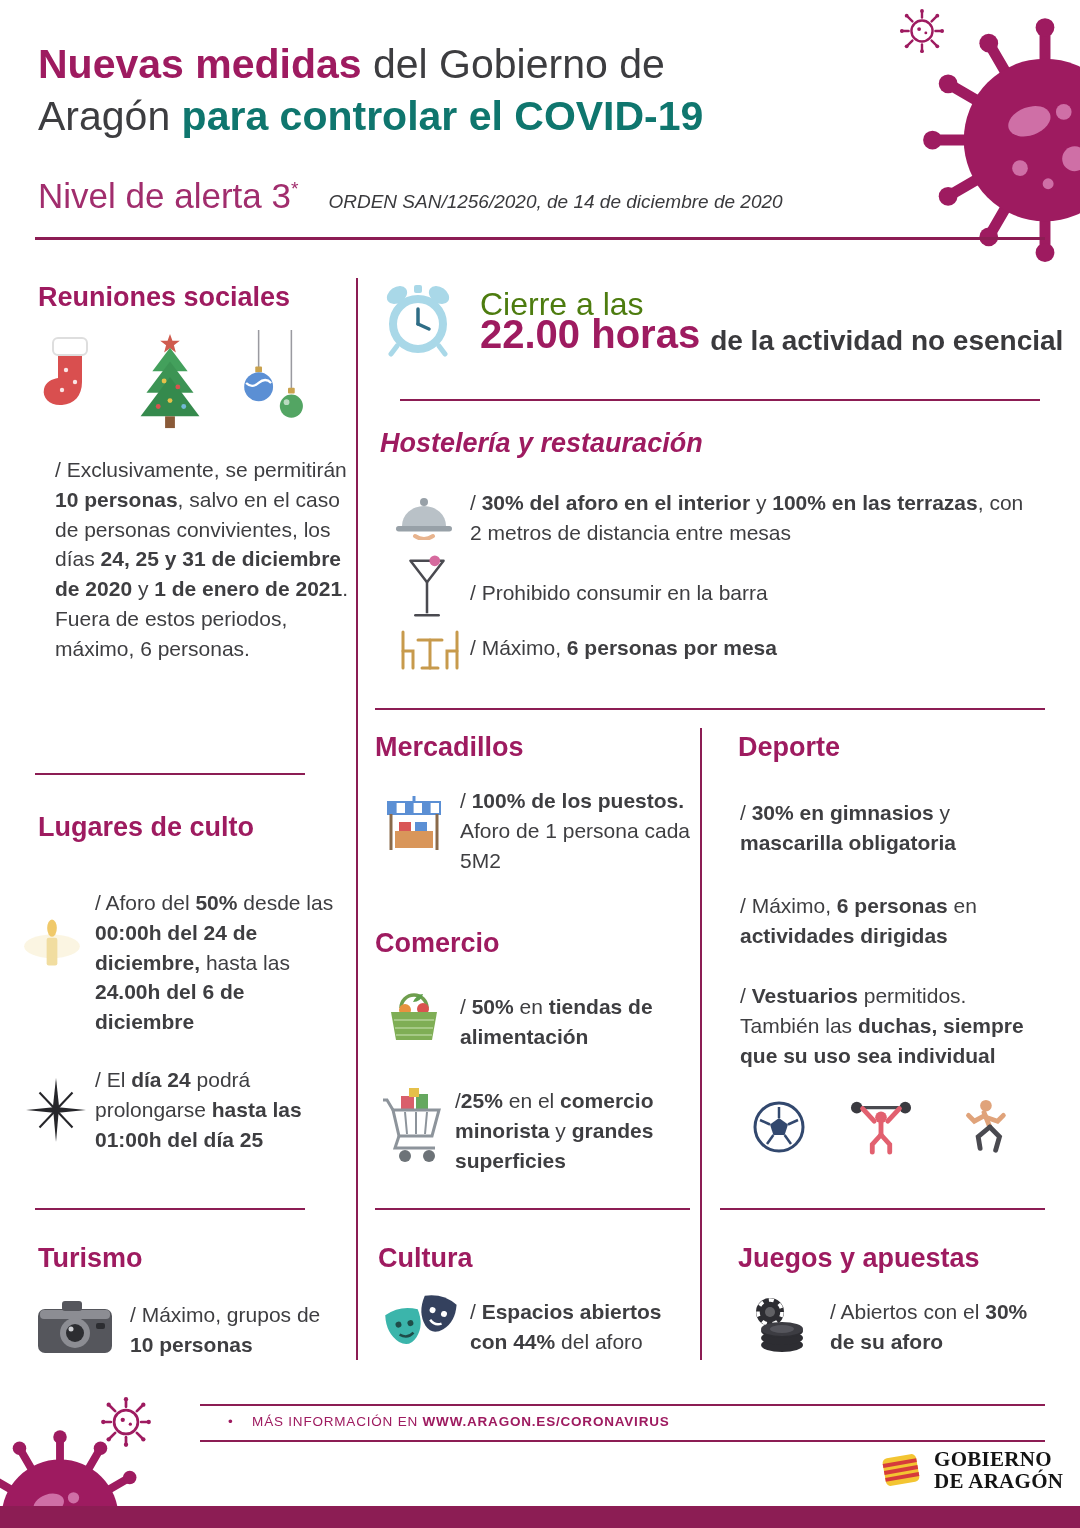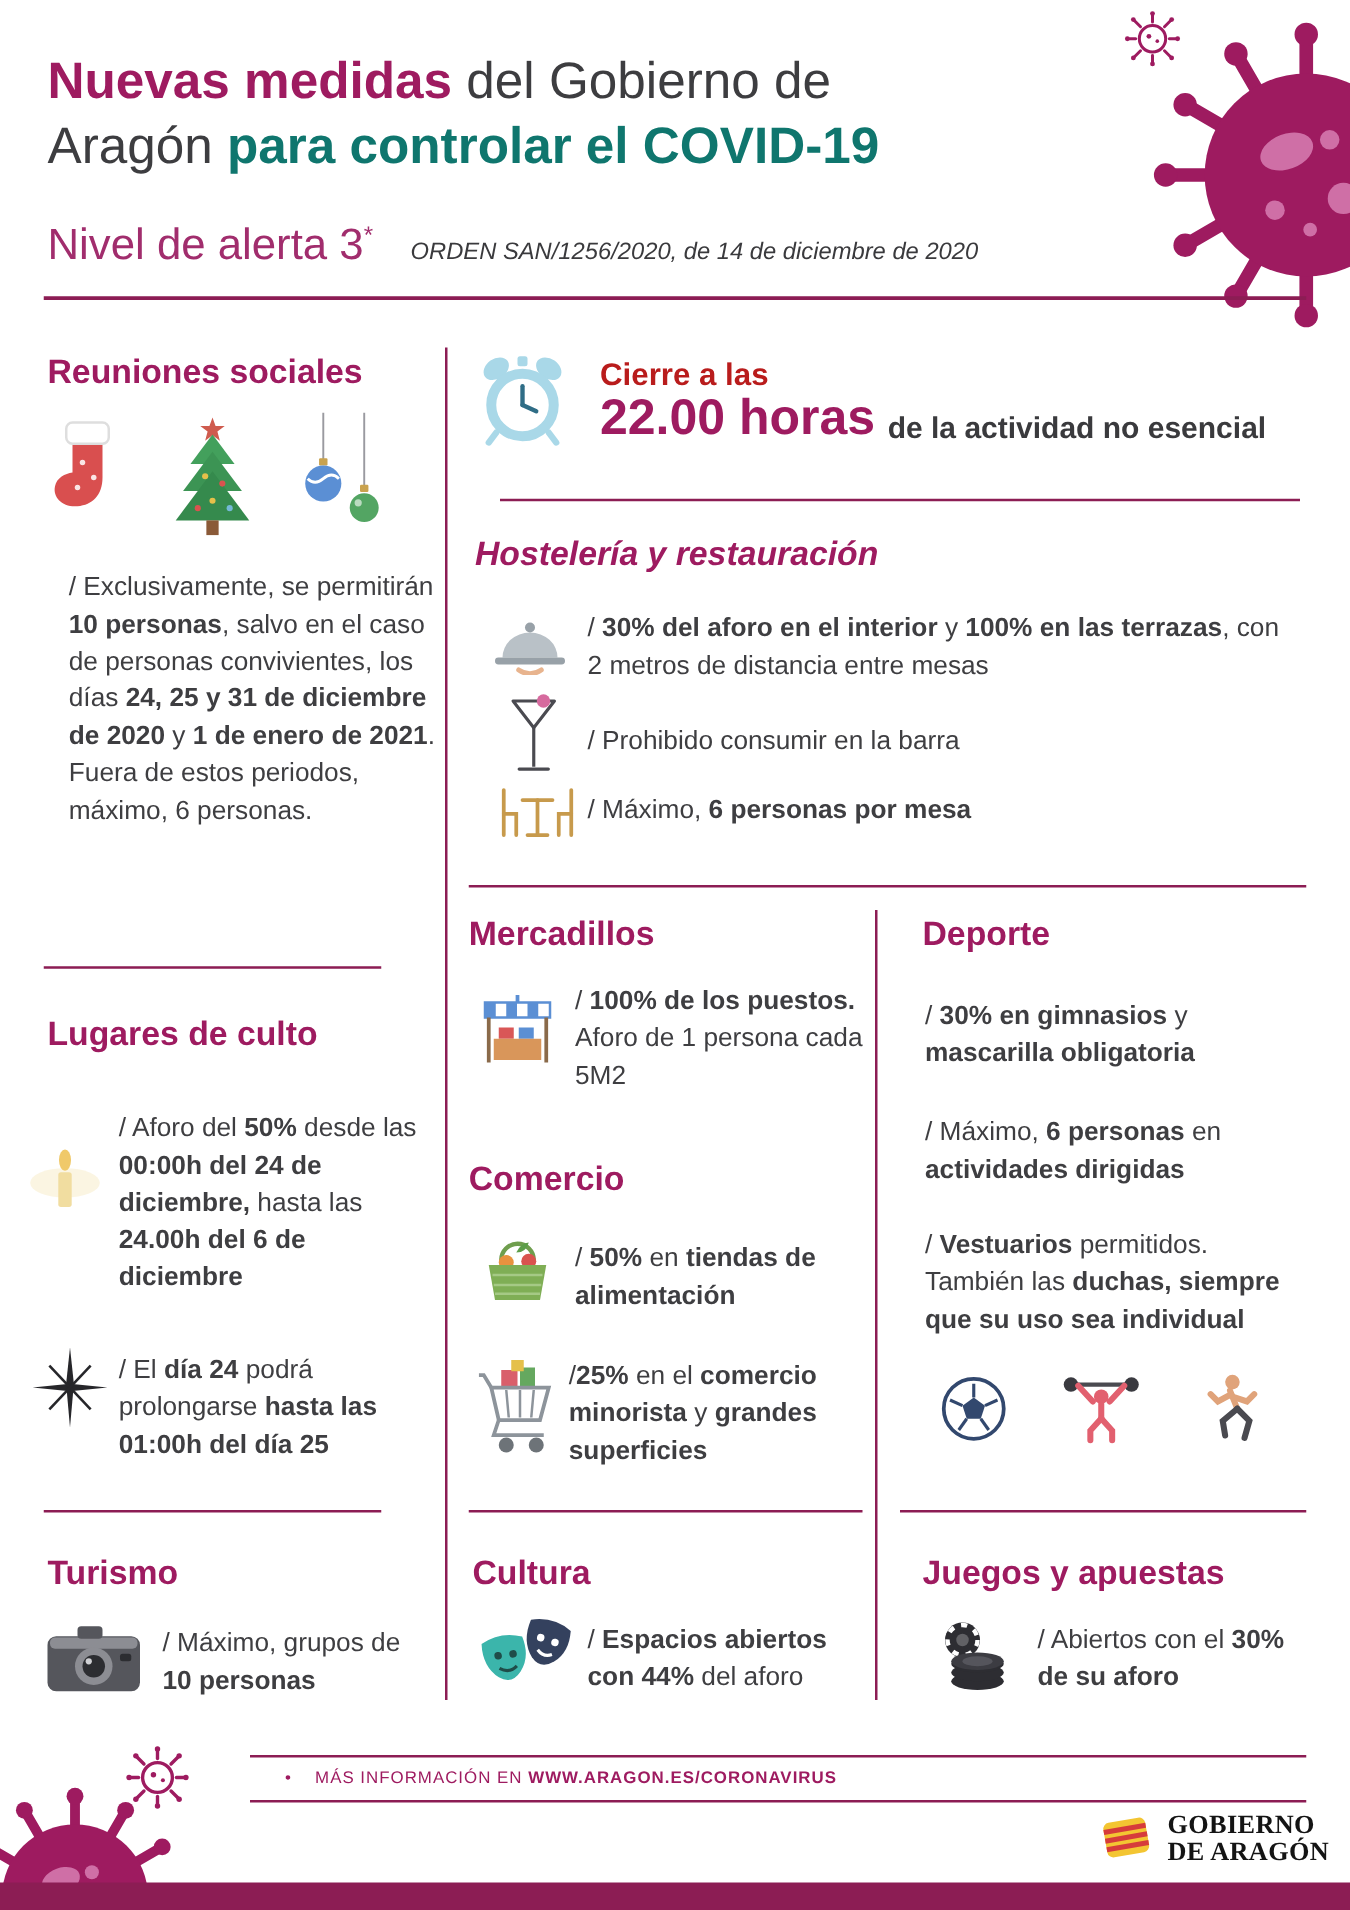--- a/index.html
+++ b/index.html
@@ -11,23 +11,23 @@
   }
   .abs { position:absolute; }
   .b { font-weight:700; }
   .heading { font-weight:700; color:#9e1b60; font-size:27px; }
   .body-text { font-size:21px; line-height:1.42; color:#3e3e41; }
   .rule { background:#8c1d54; }
   .title { font-size:41px; line-height:1.27; font-weight:400; }
   .alert { font-size:35px; color:#a12d6d; }
   .alert sup { font-size:55%; vertical-align:super; }
   .order { font-style:italic; font-size:19px; color:#3a3a3d; }
-  .closing-intro { font-size:25px; font-weight:700; color:#b91c1c; }
+  .closing-intro { font-size:32px; font-weight:400; color:#4d7c0f; }
   .closing-time { font-size:40px; font-weight:700; color:#9e1b60; }
-  .closing-detail { font-size:24px; font-weight:700; color:#3a3a3d; margin-left:10px; }
+  .closing-detail { font-size:28px; font-weight:700; color:#3a3a3d; margin-left:10px; }
   .footer-info { font-size:13.5px; letter-spacing:0.8px; color:#9e1b60; }
   .logo-text { font-weight:700; font-size:21px; line-height:1.06; color:#141414; letter-spacing:0.3px;font-family:Liberation Serif, serif; }
   .vrule { background:#8c1d54; width:2px; }
 </style>
 </head>
 <body>
 
 <div class="poster">
 
   <svg class="abs" style="left:899px;top:8px;" width="46" height="46" viewBox="0 0 48 48">
@@ -160,21 +160,21 @@
   <div class="abs body-text" style="left:95px;top:888px;width:248px;"><span>/ Aforo del </span><span class="b">50%</span><span> desde las </span><span class="b">00:00h del 24 de diciembre,</span><span> hasta las </span><span class="b">24.00h del 6 de diciembre</span></div>
 
   <svg class="abs" style="left:26px;top:1078px;" width="60" height="64" viewBox="0 0 58 62">
     <path d="M29 0 L32 28 L29 62 L26 28 Z" fill="#26262a"></path>
     <path d="M0 31 L29 28 L58 31 L29 34 Z" fill="#26262a"></path>
     <g stroke="#26262a" stroke-width="2">
       <line x1="13" y1="14" x2="45" y2="48"></line>
         <line x1="45" y1="14" x2="13" y2="48"></line>
     </g>
   </svg>
-  <div class="abs body-text" style="left:95px;top:1065px;width:248px;margin-top:16px;"><span>/ El </span><span class="b">día 24</span><span> podrá prolongarse </span><span class="b">hasta las 01:00h del día 25</span></div>
+  <div class="abs body-text" style="left:95px;top:1065px;width:248px;"><span>/ El </span><span class="b">día 24</span><span> podrá prolongarse </span><span class="b">hasta las 01:00h del día 25</span></div>
 
   <div class="abs rule" style="left:35px;top:1208px;width:270px;height:2px;"></div>
 
   <div class="abs heading" style="left:38px;top:1243px;">Turismo</div>
   <svg class="abs" style="left:36px;top:1297px;" width="78" height="60" viewBox="0 0 78 60">
     <rect x="2" y="12" width="74" height="44" rx="7" fill="#55565c"></rect>
     <rect x="4" y="13" width="70" height="9" rx="4" fill="#8c8d93"></rect>
     <rect x="26" y="4" width="20" height="10" rx="3" fill="#55565c"></rect>
     <circle cx="39" cy="36" r="15" fill="#8c8d93"></circle>
     <circle cx="39" cy="36" r="9" fill="#2c2d31"></circle>

